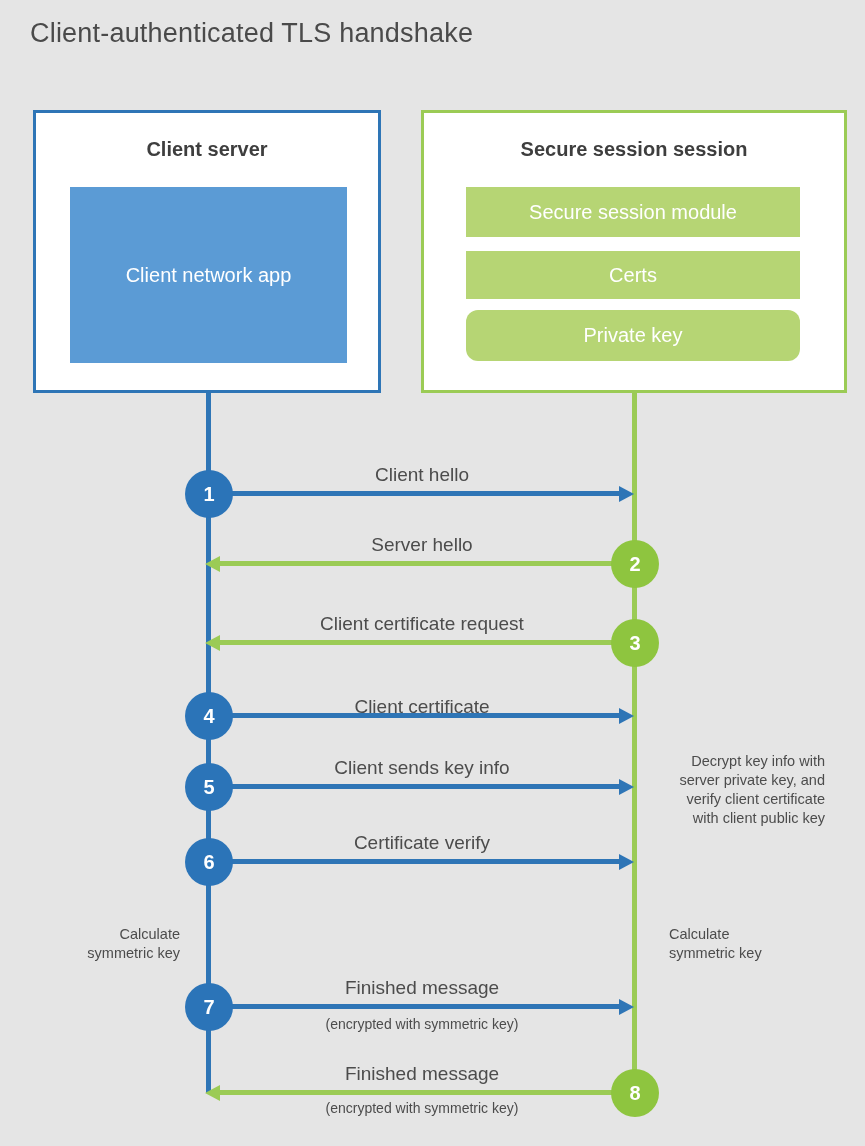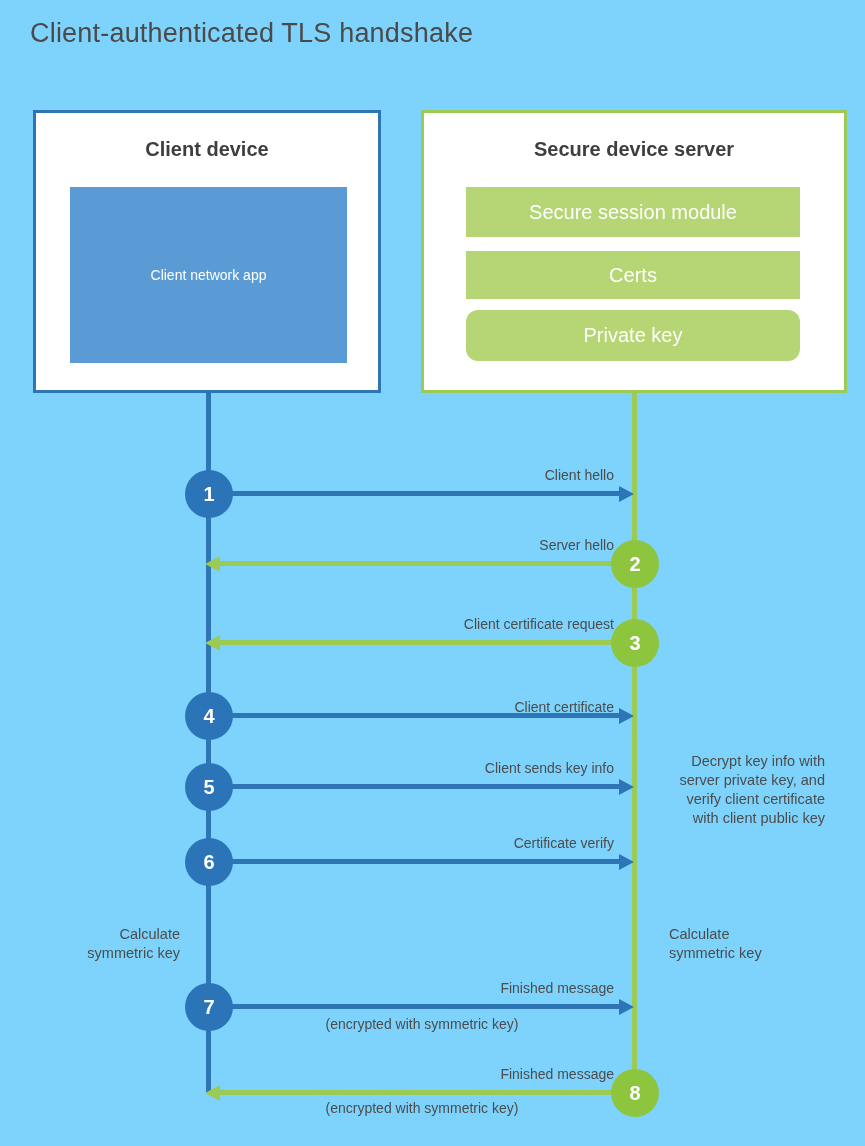--- a/index.html
+++ b/index.html
@@ -1,33 +1,33 @@
 <!DOCTYPE html>
 <html><head>
 <meta charset="utf-8">
 <style>
   html,body { margin:0; padding:0; background:#ffffff; }
   .canvas {
-    position:relative; width:865px; height:1146px; background:#7dd3fc;
+    position:relative; width:865px; height:1146px; background:#e5e5e5;
     font-family:"Liberation Sans", sans-serif; overflow:hidden;
   }
   .title {
     position:absolute; left:30px; top:18px; margin:0;
     font-size:27px; font-weight:300; color:#4a4a4a; letter-spacing:0.2px;
   }
   
   .box { position:absolute; top:110px; height:277px; background:#fff; box-sizing:content-box; }
   .client-box { left:33px; width:342px; border:3px solid #2e75b6; }
   .server-box { left:421px; width:420px; border:3px solid #9bcb55; }
   .box-title { margin-top:25px; text-align:center; font-size:20px; font-weight:bold; color:#3e3e3e; }
   .app-box {
     position:absolute; left:70px; top:187px; width:277px; height:176px;
     background:#5b9bd5; display:flex; align-items:center; justify-content:center; text-align:center;
   }
-  .app-box span { color:#ffffff; font-size:14px; line-height:1.3; max-width:175px; display:inline-block; }
+  .app-box span { color:#ffffff; font-size:20px; line-height:1.3; max-width:175px; display:inline-block; }
   .bar {
     position:absolute; left:466px; width:334px; background:#b6d574;
     display:flex; align-items:center; justify-content:center;
   }
   .bar span { color:#ffffff; font-size:20px; }
   .bar1 { top:187px; height:50px; }
   .bar2 { top:251px; height:48px; }
   .bar3 { top:310px; height:51px;border-radius:12px; }
   
   .vline { position:absolute; width:5px; }
@@ -44,21 +44,21 @@
   .s2 { top:561px; } .h2 { top:556px; }
   .s3 { top:640px; } .h3 { top:635px; }
   .s4 { top:713px; } .h4 { top:708px; }
   .s5 { top:784px; } .h5 { top:779px; }
   .s6 { top:859px; } .h6 { top:854px; }
   .s7 { top:1004px; } .h7 { top:999px; }
   .s8 { top:1090px; } .h8 { top:1085px; }
   
   .msg-label {
     position:absolute; left:230px; width:384px; height:24px;
-    text-align:right; font-size:14px; color:#4c4c4c; line-height:24px;
+    text-align:center; font-size:19px; color:#4c4c4c; line-height:24px;
   }
   .msg-sub {
     position:absolute; left:230px; width:384px;
     text-align:center; font-size:14px; color:#4c4c4c;
   }
   .l1 { top:463px; } .l2 { top:533px; } .l3 { top:612px; } .l4 { top:695px; }
   .l5 { top:756px; } .l6 { top:831px; } .l7 { top:976px; } .l8 { top:1062px; }
   .u2 { top:572px; } .u5 { top:796px; } .u6 { top:871px; } .u7 { top:1016px; } .u8 { top:1100px; }
   
   .circle {
@@ -77,28 +77,28 @@
   .note-calc-right { left:669px; top:925px; width:122px; text-align:left; }
 </style>
 </head>
 <body>
 
 <div class="canvas">
 
   <h1 class="title">Client-authenticated TLS handshake</h1>
 
   <div class="box client-box">
-    <div class="box-title">Client device</div>
+    <div class="box-title">Client server</div>
   </div>
   <div class="app-box">
     <span>Client network app</span>
   </div>
 
   <div class="box server-box">
-    <div class="box-title">Secure device server</div>
+    <div class="box-title">Secure session session</div>
   </div>
   <div class="bar bar2">
     <span>Certs</span>
   </div>
   <div class="bar bar1">
     <span>Secure session module</span>
   </div>
   <div class="bar bar3">
     <span>Private key</span>
   </div>

